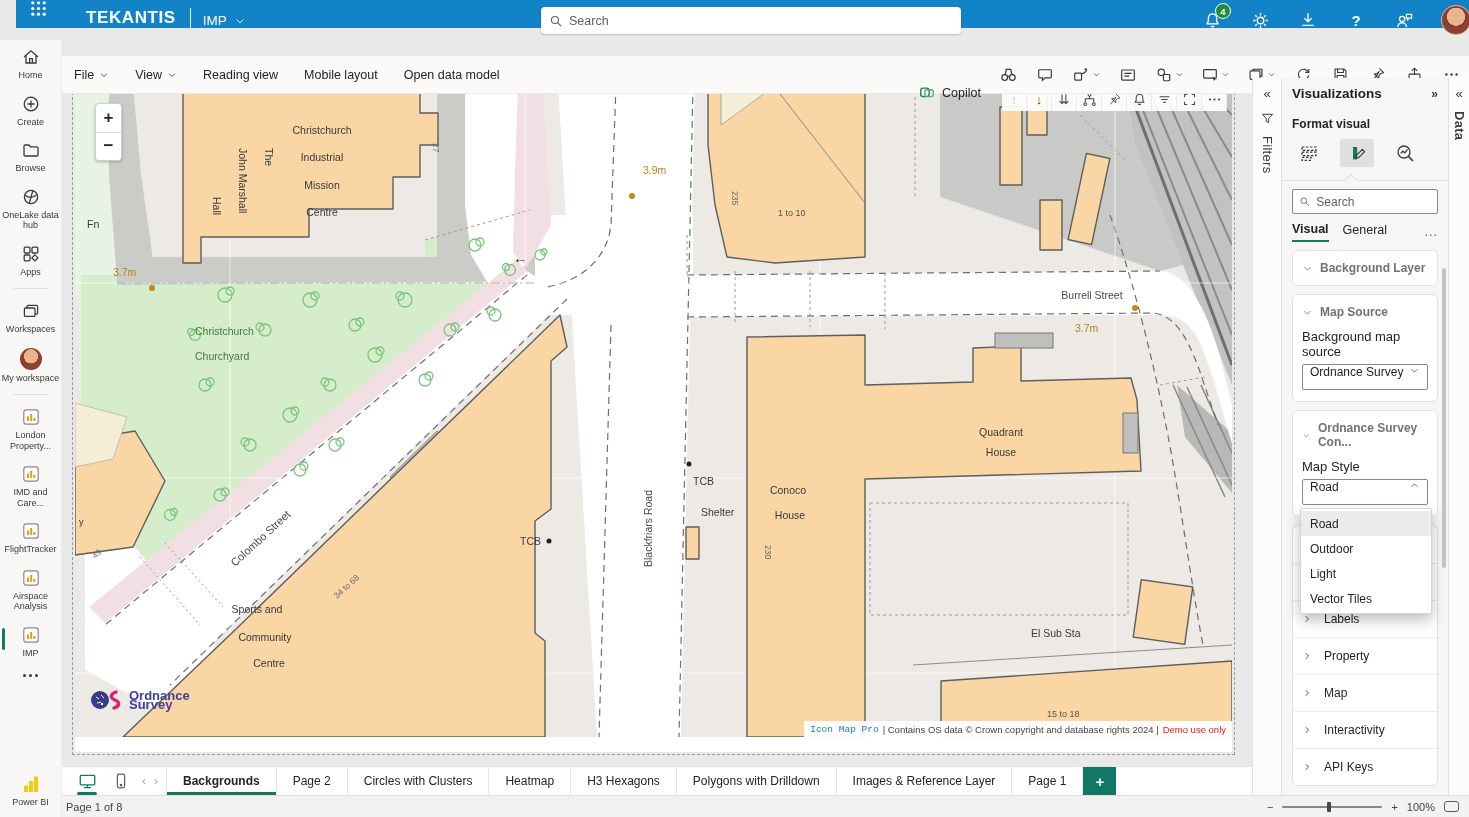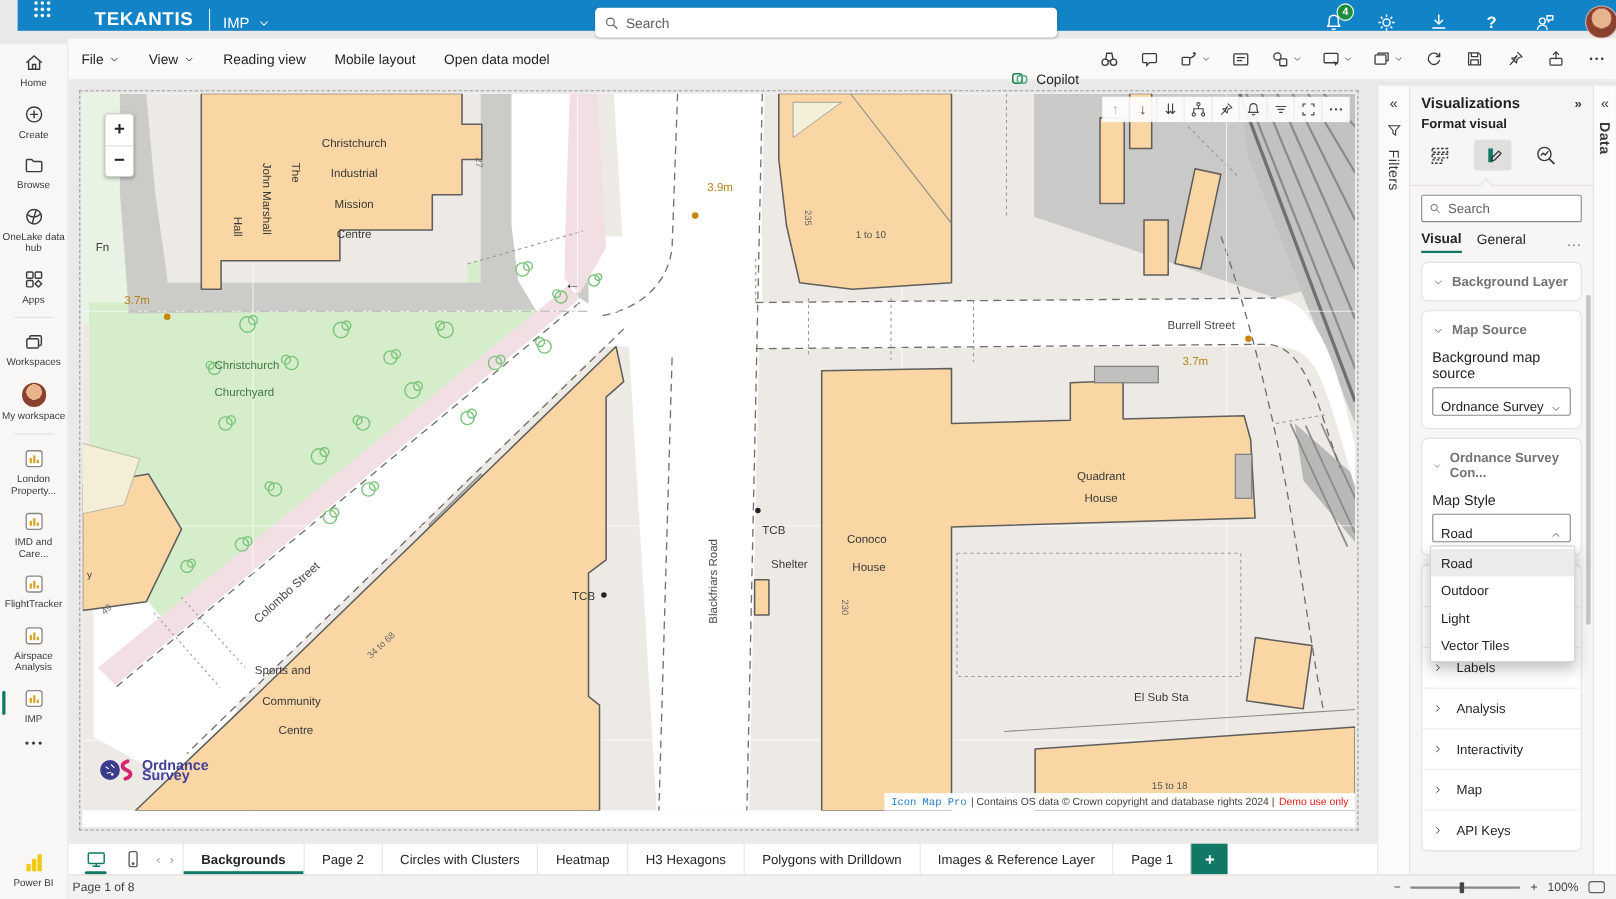--- a/index.html
+++ b/index.html
@@ -18,21 +18,21 @@
   .search-wrap input { border:none; outline:none; flex:1; font-size:12.5px; color:#252423; font-family:inherit; background:transparent; }
   .search-wrap input::placeholder { color:#605E5C; }
   .top-icons { position:absolute; right:0; top:0; height:40px; display:flex; align-items:center; gap:26px; padding-right:14px; }
   .tico { position:relative; width:22px; height:22px; display:flex; align-items:center; justify-content:center; color:#fff; cursor:pointer; }
   .badge { position:absolute; top:-6px; right:-8px; min-width:16px; height:16px; border-radius:8px; background:#1E8E3E;
     border:1.5px solid #fff; color:#fff; font-size:9.5px; display:flex; align-items:center; justify-content:center; font-weight:bold; }
   .avatar { width:30px; height:30px; border-radius:50%; background:radial-gradient(circle at 50% 38%, #E8B48E 0 40%, #8C4030 41% 100%); border:1px solid rgba(255,255,255,.6); cursor:pointer; }
   .qmark { font-size:15px; font-weight:bold; }
 
   
-  .menubar { position:absolute; left:62px; top:35px; width:1407px; height:38px; background:#FBFAF9;
+  .menubar { position:absolute; left:62px; top:56px; width:1407px; height:38px; background:#FBFAF9;
     border-bottom:1px solid #ECEAE8; display:flex; align-items:center; font-size:12.5px; z-index:20; }
   .menu-left { display:flex; align-items:center; gap:26px; padding-left:12px; }
   .menu-item { display:flex; align-items:center; gap:5px; cursor:pointer; color:#252423; }
   .menu-right { position:absolute; right:8px; display:flex; align-items:center; gap:17px; }
   .mico { width:20px; height:20px; color:#3A3A38; display:flex; align-items:center; justify-content:center; cursor:pointer; }
   .ico-pair { display:flex; align-items:center; gap:2px; cursor:pointer; color:#3A3A38; }
   .copilot { display:flex; align-items:center; gap:6px; cursor:pointer;margin-top:36px; }
   .copilot span { font-size:12.5px; }
 
   
@@ -80,40 +80,40 @@
   .strip .chev { font-size:13px; color:#3A3A38; cursor:pointer; }
   .filters-strip { left:1252px; width:30px; height:717px; border-right:1px solid #E4E2E0; }
   .data-strip { left:1448px; width:21px; height:717px; }
   .data-strip .vtxt { font-weight:bold; }
 
   
   .viz { position:absolute; left:1282px; top:78px; width:166px; height:717px; background:#F7F6F5; z-index:21;
     padding:8px 10px 0; overflow:hidden; }
   .viz-title { display:flex; justify-content:space-between; align-items:center; font-size:13.5px; font-weight:bold; color:#201F1E; }
   .viz-title .gg { font-size:12px; color:#3A3A38; cursor:pointer; }
-  .viz-sub { font-size:12px; margin-top:4px; color:#252423; font-weight:bold; }
+  .viz-sub { font-size:12px; margin-top:16px; color:#252423; font-weight:bold; }
   .viz-icons { display:flex; align-items:center; gap:14px; margin:8px 0 0; padding-bottom:6px; }
   .viz-icons .vi { width:34px; height:28px; display:flex; align-items:center; justify-content:center; border-radius:3px; cursor:pointer; color:#3A3A38; }
   .viz-icons .vi.active { background:#E1DFDD; }
   .caret-line { position:relative; height:8px; border-bottom:1px solid #E1DFDD; margin:0 -10px 8px; }
   .caret { position:absolute; left:64px; bottom:-6px; width:10px; height:10px; background:#F7F6F5;
     border-left:1px solid #E1DFDD; border-top:1px solid #E1DFDD; transform:rotate(45deg); }
   .viz-search { display:flex; align-items:center; gap:6px; height:25px; border:1px solid #8A8886; border-radius:2px;
     background:#fff; padding:0 6px; margin-bottom:8px; }
   .viz-search input { border:none; outline:none; width:100%; font-size:12px; font-family:inherit; }
   .viz-search input::placeholder { color:#605E5C; }
   .viz-tabs { display:flex; align-items:center; gap:14px; font-size:12.5px; margin-bottom:8px; }
   .viz-tab { padding-bottom:4px; cursor:pointer; color:#252423; }
   .viz-tab.active { font-weight:bold; border-bottom:2px solid #117865; }
   .viz-tabs .more { margin-left:auto; color:#605E5C; letter-spacing:1px; cursor:pointer; }
   .card { background:#fff; border:1px solid #E3E1DF; border-radius:6px; margin-bottom:8px; }
   .card-hd { display:flex; align-items:center; gap:7px; font-size:12px; font-weight:bold; color:#737373; padding:10px 9px; cursor:pointer; }
   .card-bd { padding:0 9px 11px; }
   .fld-lbl { font-size:13px; color:#252423; margin-bottom:5px; }
-  .selbox { position:relative; display:flex; align-items:flex-end; justify-content:space-between; height:26px;
+  .selbox { position:relative; display:flex; align-items:flex-start; justify-content:space-between; height:26px;
     border:1px solid #8A8886; border-radius:2px; background:#fff; padding:0 7px; font-size:12px; cursor:pointer; }
   .ddwrap { position:relative; }
   .dropdown { position:absolute; left:-2px; right:-4px; top:29px; background:#fff; border:1px solid #D6D4D2;
     box-shadow:0 6px 14px rgba(0,0,0,.25); z-index:50; border-radius:2px; padding:2px 0; }
   .dd-item { height:25px; display:flex; align-items:center; padding:0 9px; font-size:12px; cursor:pointer; }
   .dd-item.sel { background:#EDEBE9; }
   .rows-card { background:#fff; border:1px solid #E3E1DF; border-radius:6px; overflow:hidden; }
   .sec-row { display:flex; align-items:center; gap:12px; height:37px; padding:0 9px; font-size:12px; color:#252423;
     border-top:1px solid #EDEBE9; cursor:pointer; }
   .sec-row:first-child { border-top:none; }
@@ -980,33 +980,33 @@
     <div class="sec-row">
         <svg width="10" height="10" viewBox="0 0 20 20" style="transform:rotate(-90deg)">
           <use href="#i-chevd"></use>
         </svg>
         <span>Labels</span>
       </div>
     <div class="sec-row">
         <svg width="10" height="10" viewBox="0 0 20 20" style="transform:rotate(-90deg)">
           <use href="#i-chevd"></use>
         </svg>
-        <span>Analysis</span>
+        <span>Property</span>
       </div>
     <div class="sec-row">
         <svg width="10" height="10" viewBox="0 0 20 20" style="transform:rotate(-90deg)">
           <use href="#i-chevd"></use>
         </svg>
-        <span>Interactivity</span>
+        <span>Map</span>
       </div>
     <div class="sec-row">
         <svg width="10" height="10" viewBox="0 0 20 20" style="transform:rotate(-90deg)">
           <use href="#i-chevd"></use>
         </svg>
-        <span>Map</span>
+        <span>Interactivity</span>
       </div>
     <div class="sec-row">
         <svg width="10" height="10" viewBox="0 0 20 20" style="transform:rotate(-90deg)">
           <use href="#i-chevd"></use>
         </svg>
         <span>API Keys</span>
       </div>
   </div>
   <div class="viz-scroll"></div>
 </div>

